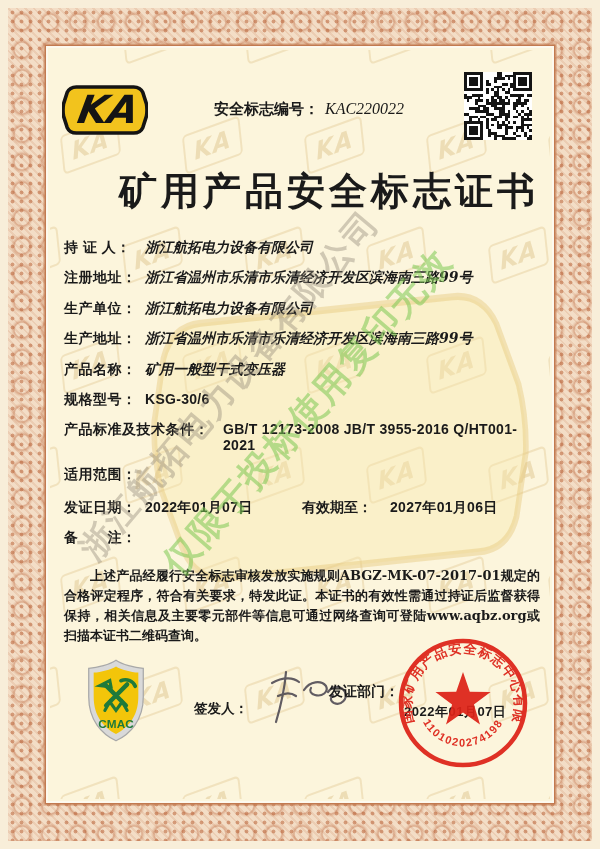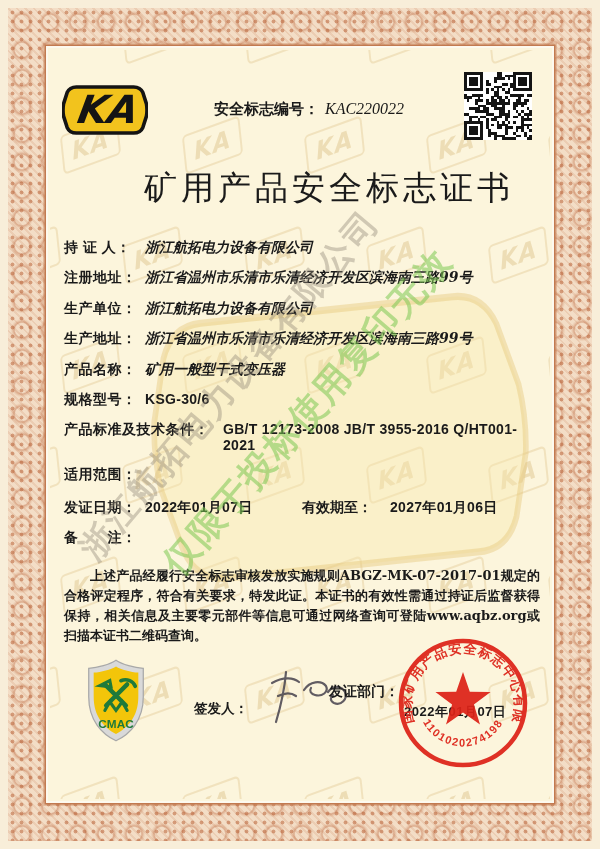--- a/index.html
+++ b/index.html
@@ -26,21 +26,21 @@
 
   .content{position:absolute;inset:0;z-index:2;color:#1a1a1a;}
 
   .ka-logo{position:absolute;left:62px;top:84px;}
   .number-line{position:absolute;left:214px;top:100px;white-space:nowrap;font-size:15px;}
   .number-line .nl-label{font-weight:700;}
   .number-line .nl-value{font-family:"Liberation Serif",serif;font-size:16px;margin-left:6px;font-style:italic;}
   .qr{position:absolute;left:464px;top:72px;}
 
   .title{position:absolute;left:0;top:166px;width:600px;text-align:center;padding-left:58px;box-sizing:border-box;
-    font-family:"Liberation Serif","DejaVu Serif",serif;font-weight:400;font-size:33px;letter-spacing:4px;}
+    font-family:"Liberation Serif","DejaVu Serif",serif;font-weight:700;font-size:38px;letter-spacing:4px;}
 
   .fields{position:absolute;left:64px;top:239px;width:478px;}
   .row{display:flex;align-items:baseline;margin-bottom:12.4px;font-size:14px;}
   .row .lbl{flex:0 0 81px;font-weight:700;letter-spacing:.5px;white-space:nowrap;}
   .row.wide .lbl{flex:0 0 auto;margin-right:14px;}
   .val{font-weight:700;}
   .kai{font-family:"DejaVu Serif","Liberation Serif",serif;font-style:italic;}
   .mono{font-family:"Liberation Sans",sans-serif;letter-spacing:.3px;}
   .row.dates{margin-top:15px;}
   .row.dates .val{flex:0 0 157px;}

